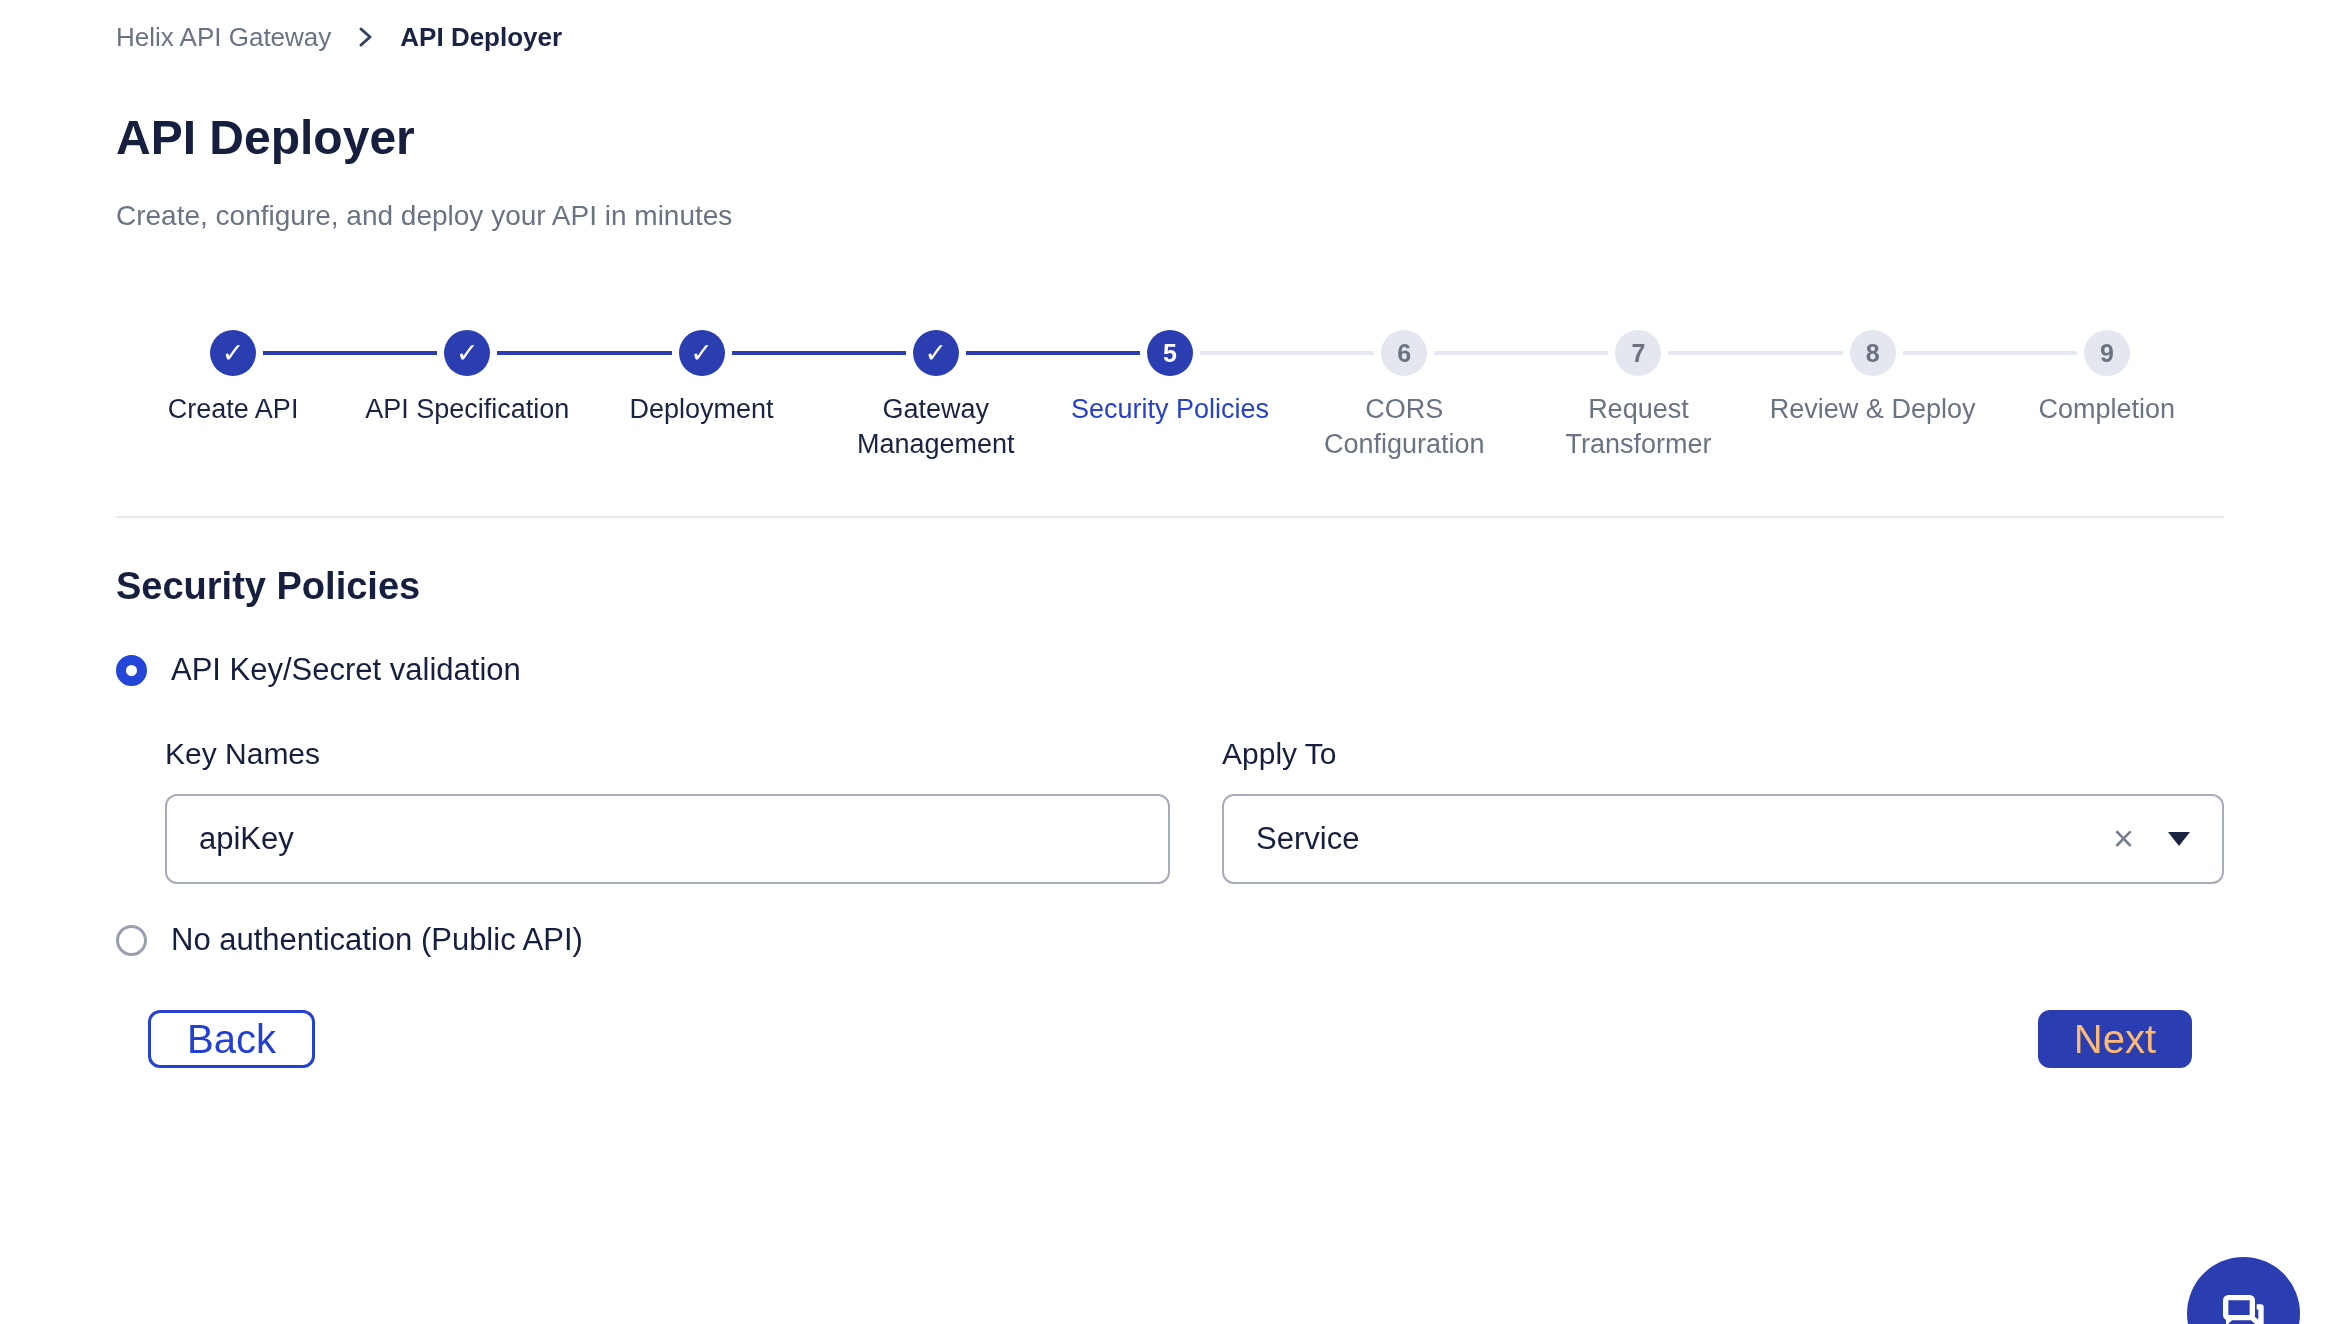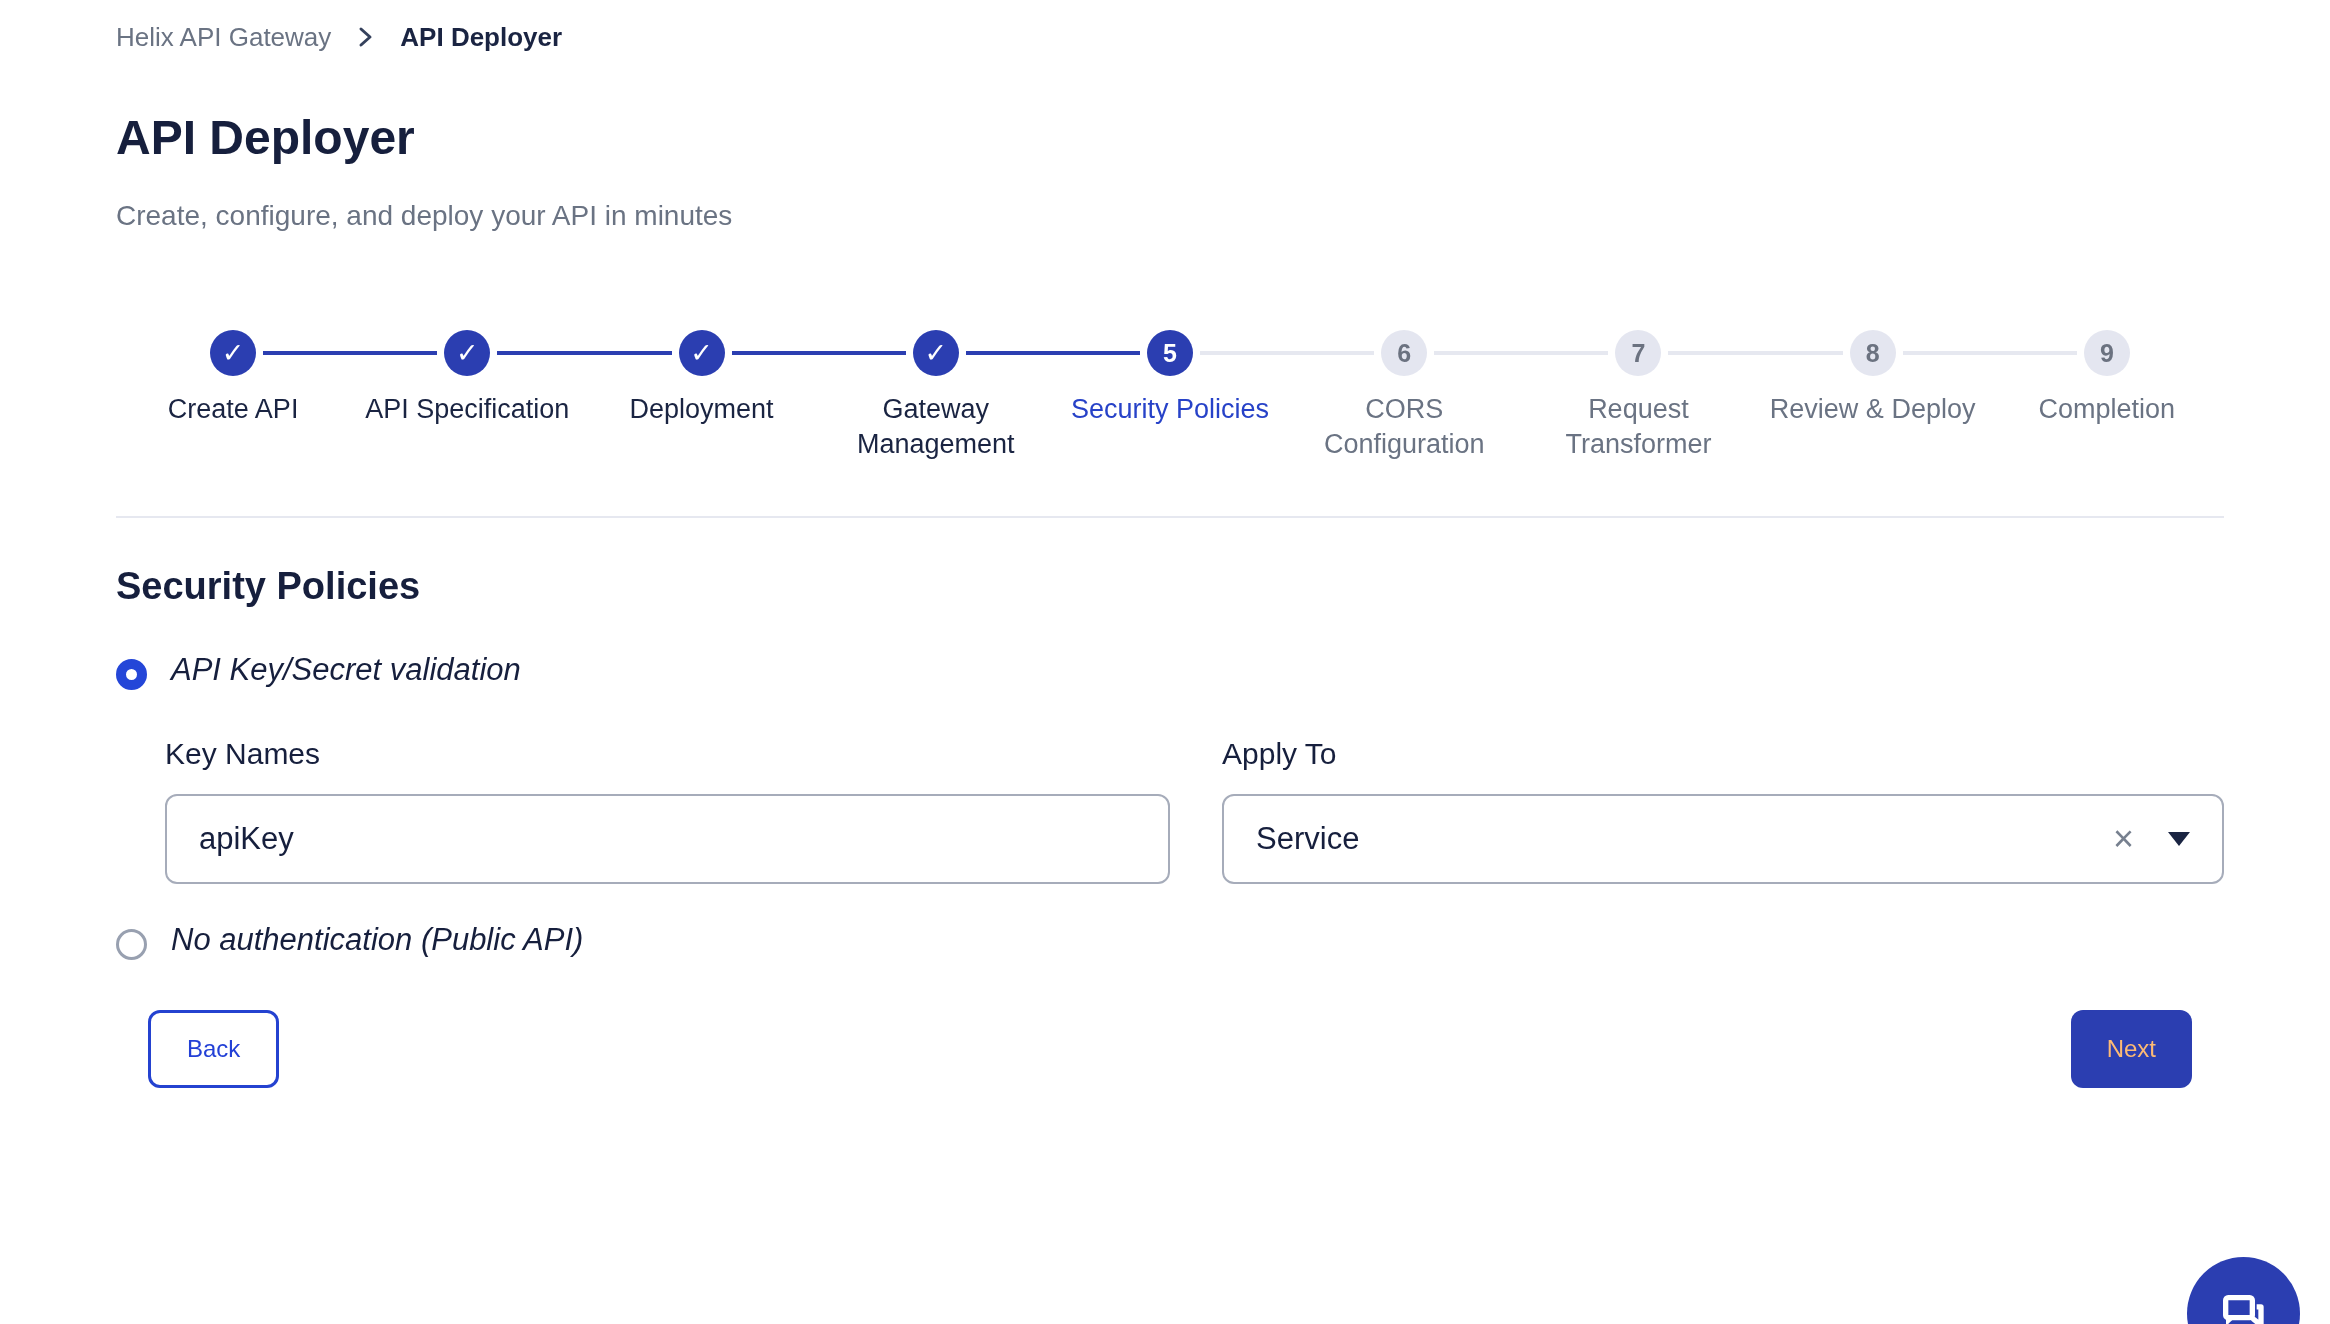--- a/index.html
+++ b/index.html
@@ -35,21 +35,21 @@
   .step-label { margin-top:16px; font-size:27px; line-height:35px; text-align:center; max-width:212px; }
   .step.completed .step-label { color:#1a2442; }
   .step.active .step-label { color:#2742c8; }
   .step.upcoming .step-label { color:#6a7383; }
 
   .divider { margin-top:54px; border-top:2px solid #e6e8f0; height:0; }
 
   
   .section-heading { margin-top:44px; font-size:38px; line-height:48px; font-weight:600; color:#161f3d; }
 
-  .radio-row { display:flex; align-items:flex-end; gap:24px; font-size:31px; line-height:40px; color:#161f3d;font-style:italic; }
+  .radio-row { display:flex; align-items:center; gap:24px; font-size:31px; line-height:40px; color:#161f3d; }
   .radio-row.first { margin-top:40px; }
   .radio-row.second { margin-top:36px; }
   .radio { width:31px; height:31px; border-radius:50%; box-sizing:border-box; flex:none; background:#fff; }
   .radio.selected { border:10px solid #2446d8; }
   .radio.unselected { border:3px solid #98a0b0; }
 
   
   .form-grid { margin-left:49px; margin-top:46px; display:grid; grid-template-columns:1005px 1002px; column-gap:52px; }
   .field-label { font-size:30px; line-height:36px; font-weight:500; color:#161f3d; }
   .field-box { margin-top:22px; height:90px; box-sizing:border-box; border:2px solid #a6acba; border-radius:12px;
@@ -57,21 +57,21 @@
   .select-value { flex:1 1 auto; }
   .clear-x { color:#77808f; font-size:36px; line-height:1; margin-right:34px; cursor:pointer; }
   .caret { width:0; height:0; border-left:11px solid transparent; border-right:11px solid transparent;
     border-top:14px solid #1a2442; cursor:pointer; }
   .text-input { margin-top:22px; width:100%; height:90px; box-sizing:border-box; border:2px solid #a6acba;
     border-radius:12px; background:#fff; padding:0 32px; font-size:31px; color:#161f3d;
     font-family:"Liberation Sans","DejaVu Sans",sans-serif; outline:none; }
 
   
   .actions { margin-top:50px; display:flex; justify-content:space-between; align-items:center; padding:0 32px; }
-  .btn { height:78px; border-radius:12px; font-size:24px; padding:16px 36px; cursor:pointer;
+  .btn { height:58px; border-radius:12px; font-size:40px; padding:16px 36px; cursor:pointer;
     font-family:"Liberation Sans","DejaVu Sans",sans-serif; display:flex; align-items:center; }
   .btn-back { background:#ffffff; border:3px solid #2442d0; color:#2340d6; }
   .btn-next { background:#2b3eb1; border:none; color:#fdba74; }
 
   
   .chat-fab { position:absolute; left:2187px; top:1257px; width:113px; height:113px; border-radius:50%;
     background:#2b3eb1; display:flex; justify-content:center; cursor:pointer; }
   .chat-fab svg { margin-top:24px; }
 </style>
 </head>

